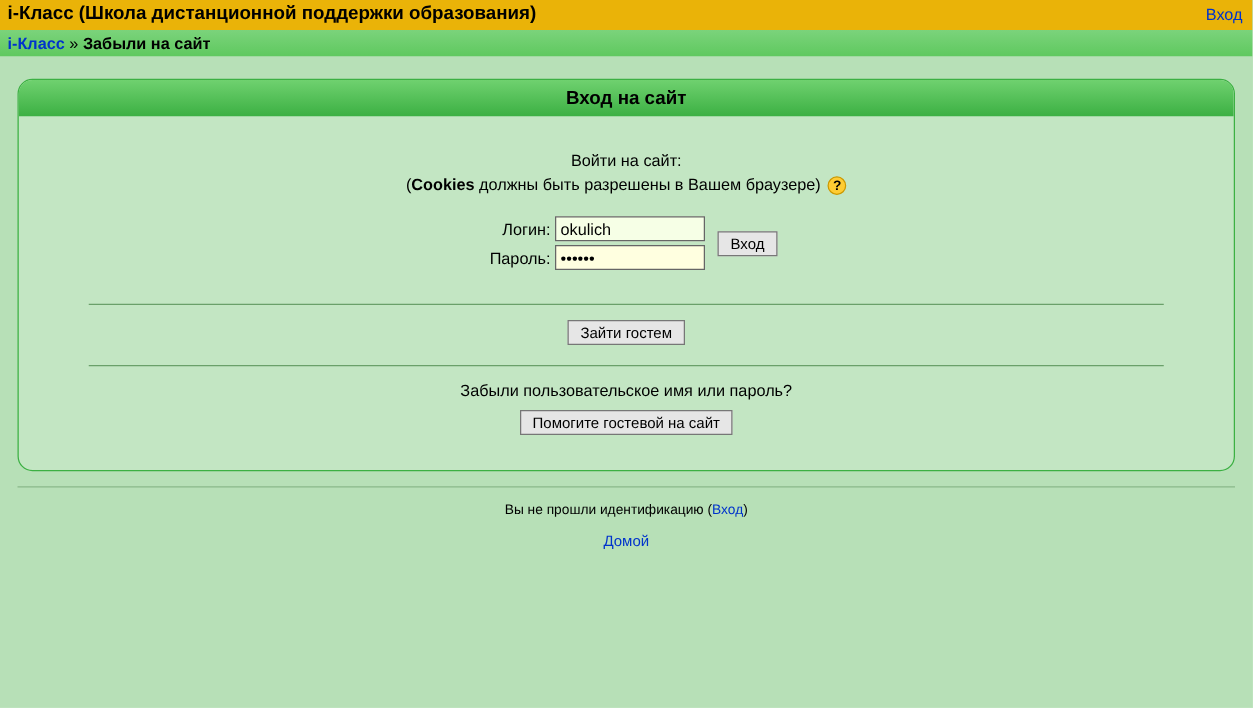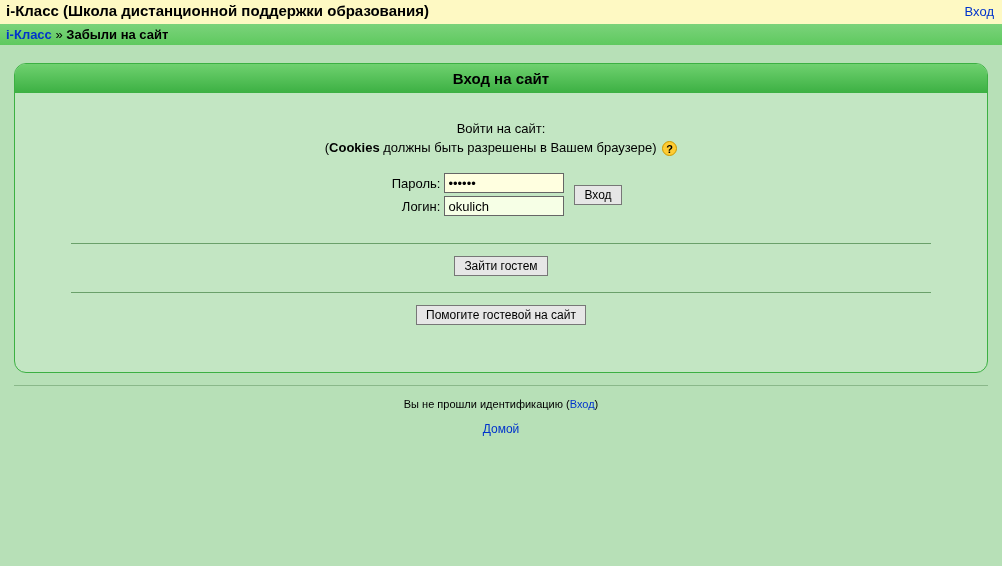--- a/index.html
+++ b/index.html
@@ -11,21 +11,21 @@
     font-size: 13px;
     color: #000;
   }
   .page {
     width: 1002px;
     background: #b7e0b7;
     position: relative;
     padding-bottom: 40px;
   }
   .header-bar {
-    background: #fef9c3;
+    background: #eab308;
     padding: 2px 6px 0 6px;
     position: relative;
     height: 24px;
   }
   .header-title {
     font-weight: bold;
     font-size: 15px;
     color: #000;
   }
   .header-login-link {
@@ -175,39 +175,40 @@
       <div class="box-body">
         <div class="login-instr">Войти на сайт:</div>
         <div class="cookies-line">
           <span>(</span><b>Cookies</b><span> должны быть разрешены в Вашем браузере)</span>
           <span class="help-icon">?</span>
         </div>
 
         <div class="form-table">
           <div class="fields">
             <div class="field-row">
+              <span class="label">Логин:</span>
+              <input type="text" value="okulich" style="">
+            </div>
+            <div class="field-row">
               <span class="label">Пароль:</span>
               <input type="password" style="background: rgb(255, 255, 224);" value="******">
-            </div>
-            <div class="field-row">
-              <span class="label">Логин:</span>
-              <input type="text" value="okulich" style="">
             </div>
           </div>
           <div>
             <button class="btn">Вход</button>
           </div>
         </div>
 
         <hr class="divider">
 
         <button class="btn">Зайти гостем</button>
 
         <hr class="divider">
 
+        <div class="forgot-text">Забыли пользовательское имя или пароль?</div>
         <button class="btn">Помогите гостевой на сайт</button>
       </div>
     </div>
 
 
   </div>
 
   <hr class="footer-sep">
 
   <div class="footer">

